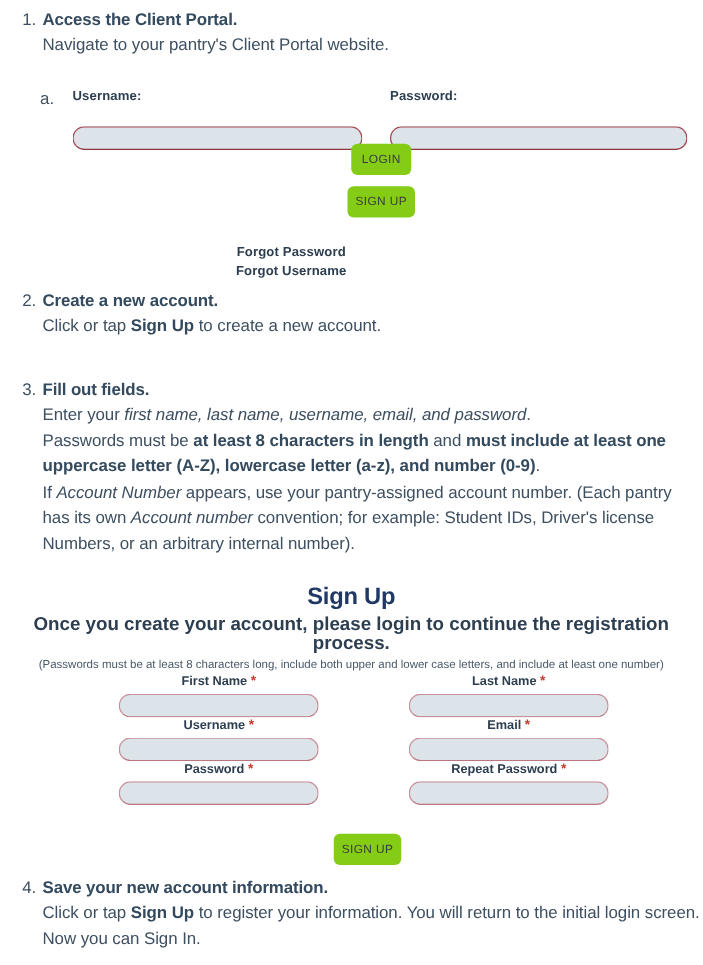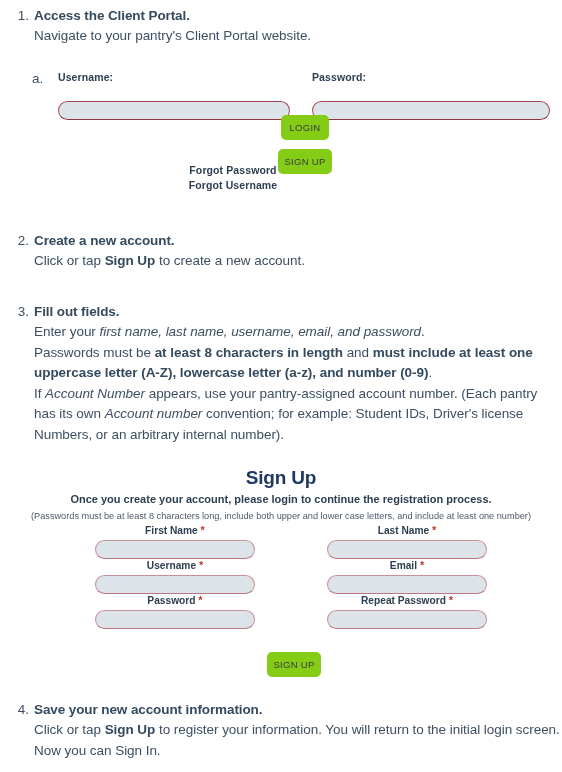--- a/index.html
+++ b/index.html
@@ -59,36 +59,36 @@
     font-family: "Liberation Sans", sans-serif;
     font-size: 9.5px; font-weight: normal;
     letter-spacing: 0.3px;
     padding: 7px 0; width: 48px; text-align: center;
     cursor: pointer;
   }
   .btn-login { position: absolute; left: 281px; top: 49px; }
   .btn-signup-login { position: absolute; left: 278px; top: 83px; width: 54px; }
 
   .forgot-links {
-    position: absolute; left: 0; top: 97px; width: 466px;
+    position: absolute; left: 0; top: 129px; width: 466px;
     text-align: center;
   }
   .forgot-links div {
     font-size: 10.5px; font-weight: bold; color: #2c3e50;
     line-height: 15px; letter-spacing: 0.1px;
   }
 
   
   .signup-mock { position: absolute; left: 0; top: 466px; width: 562px; }
   .su-title {
     text-align: center; font-size: 19px; font-weight: bold;
     color: #1f3864; letter-spacing: -0.2px; line-height: 24px;
   }
   .su-sub1 {
-    text-align: center; font-size: 11px; font-weight: bold;
+    text-align: center; font-size: 15px; font-weight: bold;
     color: #2c3e50; line-height: 15px; margin-top: 2px;
   }
   .su-sub2 {
     text-align: center; font-size: 9.2px; color: #4a5a6a;
     line-height: 14px; margin-top: 2px;
   }
 
   .su-grid { position: relative; height: 98px; }
   .su-cell { position: absolute; width: 160px; }
   .su-cell .lab {

